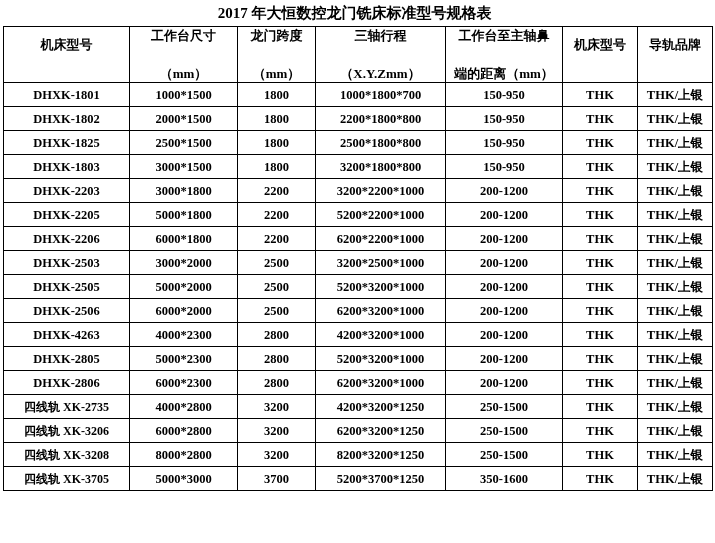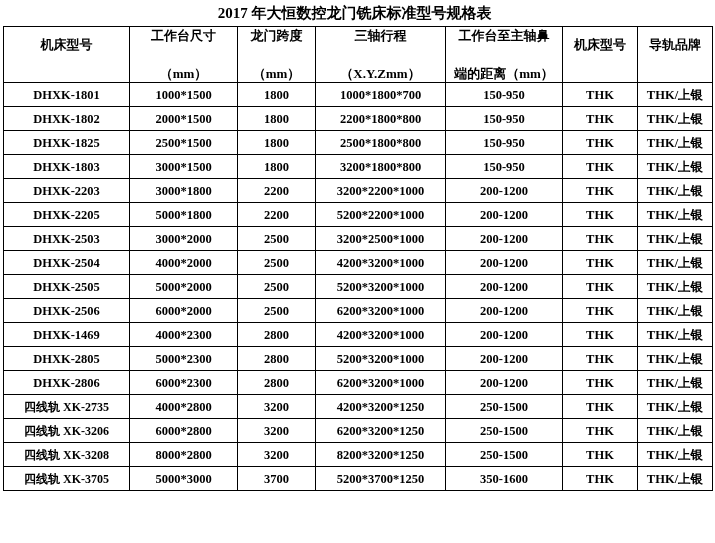--- a/index.html
+++ b/index.html
@@ -180,57 +180,57 @@
       <tr>
         <td class="model-cell">DHXK-2205</td>
         <td>5000*1800</td>
         <td>2200</td>
         <td>5200*2200*1000</td>
         <td>200-1200</td>
         <td>THK</td>
         <td>THK/上银</td>
       </tr>
       <tr>
+        <td class="model-cell">DHXK-2206</td>
+        <td>6000*1800</td>
+        <td>2200</td>
+        <td>6200*2200*1000</td>
+        <td>200-1200</td>
+        <td>THK</td>
+        <td>THK/上银</td>
+      </tr>
+      <tr>
         <td class="model-cell">DHXK-2503</td>
         <td>3000*2000</td>
         <td>2500</td>
         <td>3200*2500*1000</td>
         <td>200-1200</td>
         <td>THK</td>
         <td>THK/上银</td>
       </tr>
       <tr>
-        <td class="model-cell">DHXK-2504</td>
-        <td>4000*2000</td>
-        <td>2500</td>
-        <td>4200*3200*1000</td>
-        <td>200-1200</td>
-        <td>THK</td>
-        <td>THK/上银</td>
-      </tr>
-      <tr>
         <td class="model-cell">DHXK-2505</td>
         <td>5000*2000</td>
         <td>2500</td>
         <td>5200*3200*1000</td>
         <td>200-1200</td>
         <td>THK</td>
         <td>THK/上银</td>
       </tr>
       <tr>
         <td class="model-cell">DHXK-2506</td>
         <td>6000*2000</td>
         <td>2500</td>
         <td>6200*3200*1000</td>
         <td>200-1200</td>
         <td>THK</td>
         <td>THK/上银</td>
       </tr>
       <tr>
-        <td class="model-cell">DHXK-1469</td>
+        <td class="model-cell">DHXK-4263</td>
         <td>4000*2300</td>
         <td>2800</td>
         <td>4200*3200*1000</td>
         <td>200-1200</td>
         <td>THK</td>
         <td>THK/上银</td>
       </tr>
       <tr>
         <td class="model-cell">DHXK-2805</td>
         <td>5000*2300</td>

